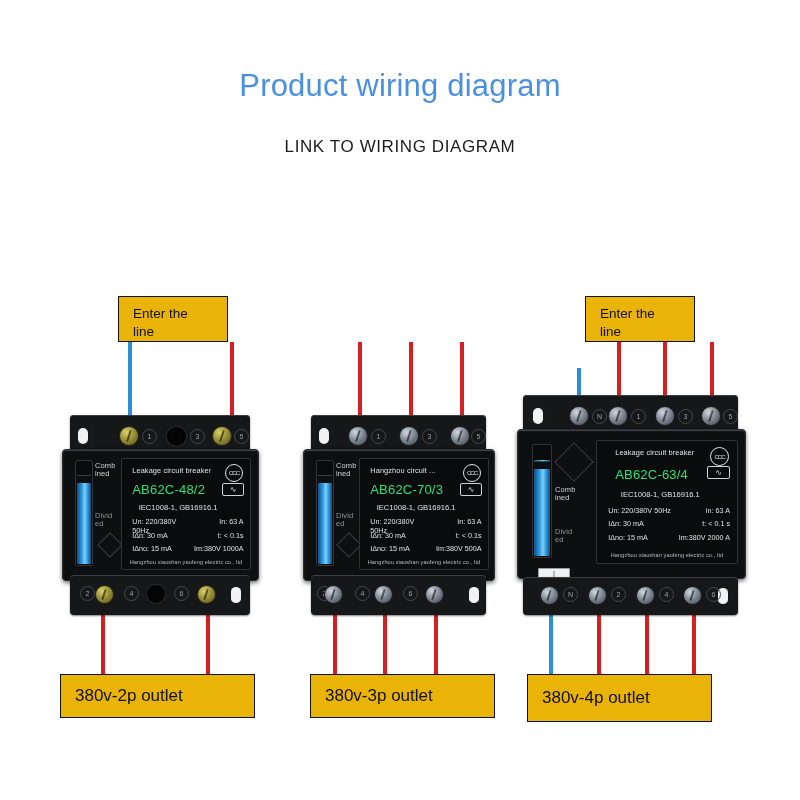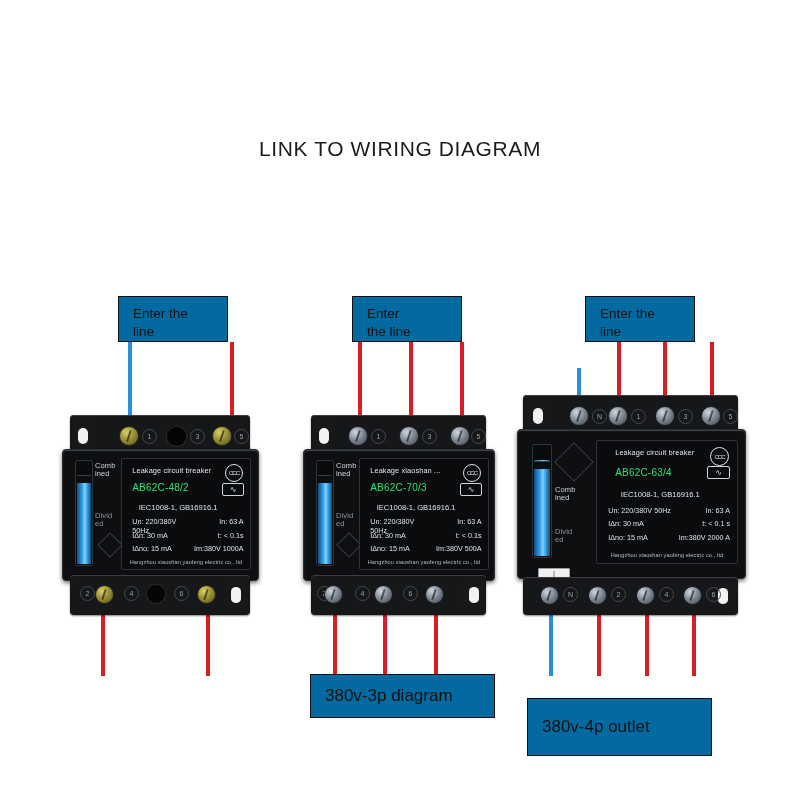--- a/index.html
+++ b/index.html
@@ -15,34 +15,34 @@
   
   .title{
     position:absolute;left:0;top:68px;width:800px;
     text-align:center;
     font-size:31px;color:#4a90e2;font-weight:400;
     letter-spacing:.2px;
   }
   .subtitle{
     position:absolute;left:0;top:137px;width:800px;
     text-align:center;
-    font-size:21px;color:#1c1c1c;font-weight:400;
+    font-size:17px;color:#1c1c1c;font-weight:400;
     letter-spacing:.6px;
   }
   .warning{
     position:absolute;left:0;top:228px;width:800px;
     text-align:center;
     font-size:23px;color:#e02222;font-weight:400;
   }
 
   
   .callout{
     position:absolute;
     border:1.6px solid #111;
-    background:#0369a1;
+    background:#eab308;
     box-sizing:border-box;
     color:#111;
     font-size:13.5px;
     line-height:1.35;
     padding:8px 0 0 14px;
     z-index:40;
   }
   .callout.big{
     font-size:17px;
     padding:0 0 0 14px;
@@ -153,21 +153,21 @@
     border-radius:2px;
     color:#e2e6ea;
     overflow:hidden;
   }
   .p-head{
     position:absolute;top:6%;left:8%;
     font-size:7.4px;letter-spacing:.1px;color:#dfe3e7;
   }
   .p-model{
     position:absolute;top:21%;left:8%;
-    font-size:10px;color:#28e07a;letter-spacing:.2px;font-weight:400;
+    font-size:13px;color:#28e07a;letter-spacing:.2px;font-weight:400;
   }
   .p-std{
     position:absolute;top:40%;left:13%;
     font-size:7.6px;color:#e0e4e8;
   }
   .p-row{
     position:absolute;left:8%;right:5%;
     font-size:7.2px;color:#dde1e6;
     display:flex;justify-content:space-between;
   }
@@ -208,41 +208,41 @@
   .white-clip:after{
     content:"";position:absolute;left:46%;top:10%;
     width:8%;height:80%;background:#b5b9be;
   }
 </style>
 </head>
 <body>
 
 <div class="stage">
 
+  <div class="title">Product wiring diagram</div>
   <div class="subtitle">LINK TO WIRING DIAGRAM</div>
 
   <div class="callout" style="left:118px;top:296px;width:110px;height:46px;">
     <div>Enter the</div>
     <div>line</div>
   </div>
 
-  <div class="callout" style="left:352px;top:296px;width:110px;height:46px;">
-    <div>Enter</div>
-    <div>the line</div>
-  </div>
 
   <div class="callout" style="left:585px;top:296px;width:110px;height:46px;">
     <div>Enter the</div>
     <div>line</div>
   </div>
 
+  <div class="callout big" style="left:60px;top:674px;width:195px;height:44px;">
+    <span>380v-2p outlet</span>
+  </div>
   <div class="callout big" style="left:310px;top:674px;width:185px;height:44px;">
-    <span>380v-3p diagram</span>
-  </div>
-  <div class="callout big" style="left:527px;top:674px;width:185px;height:58px;margin-top:24px;">
+    <span>380v-3p outlet</span>
+  </div>
+  <div class="callout big" style="left:527px;top:674px;width:185px;height:48px;">
     <span>380v-4p outlet</span>
   </div>
 
   <div class="wire blue" style="left:128px;top:342px;height:90px;"></div>
   <div class="wire red" style="left:230px;top:342px;height:90px;"></div>
   <div class="wire red" style="left:101px;top:598px;height:78px;"></div>
   <div class="wire red" style="left:206px;top:598px;height:78px;"></div>
 
   <div class="wire red" style="left:358px;top:342px;height:90px;"></div>
   <div class="wire red" style="left:409px;top:342px;height:90px;"></div>
@@ -335,21 +335,21 @@
         <div class="slider-fill" style="height:86px;"></div>
         <div class="slider-knob" style="top:14px;height:7px;"></div>
       </div>
       <div class="slbl on" style="left:32px;top:12px;">Comb<br>ined</div>
       <div class="slbl" style="left:32px;top:62px;">Divid<br>ed</div>
 
       <div class="diamond" style="left:36px;top:86px;width:16px;height:16px;"></div>
       <div class="testbtn" style="left:58px;top:90px;width:18px;height:18px;"></div>
 
       <div class="plate" style="left:55px;top:8px;width:128px;height:110px;">
-        <div class="p-head">Leakage xiaoshan ...</div>
+        <div class="p-head">Hangzhou circuit ...</div>
         <div class="ccc" style="right:7px;top:5px;width:16px;height:16px;">CCC</div>
         <div class="p-model">AB62C-70/3</div>
         <div class="testbadge" style="right:6px;top:24px;width:20px;height:11px;">∿</div>
         <div class="p-std">IEC1008-1, GB16916.1</div>
         <div class="p-row" style="top:53%;">
           <span>Un: 220/380V 50Hz</span>
           <span>In:  63  A</span>
         </div>
         <div class="p-row" style="top:65%;">
           <span>IΔn:  30  mA</span>

